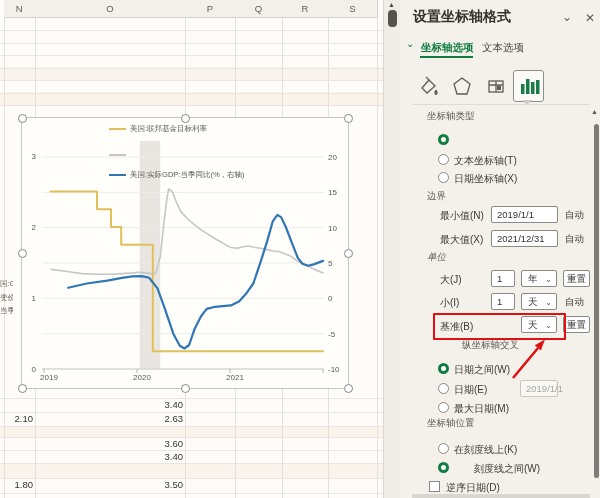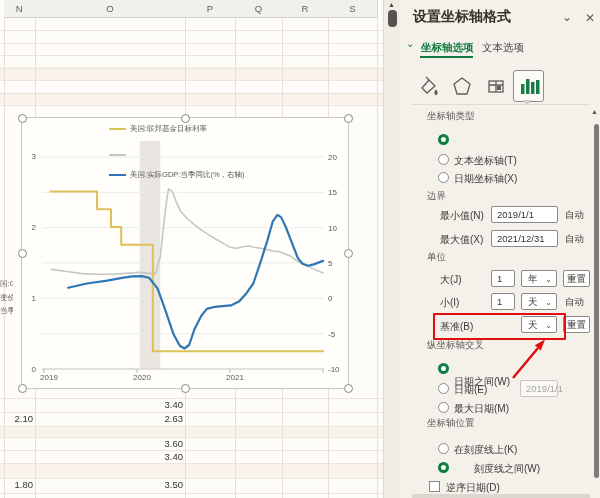--- a/index.html
+++ b/index.html
@@ -231,21 +231,21 @@
     <div class="abs lbl" style="left:54px;top:172px;">日期坐标轴(X)</div>
 
     <div class="abs sec" style="top:190px;">边界</div>
     <div class="abs lbl" style="top:209px;">最小值(N)</div>
     <div class="abs inp" style="left:91px;top:206px;width:67px;">2019/1/1</div>
     <div class="abs autotx" style="left:165px;top:209px;">自动</div>
     <div class="abs lbl" style="top:233px;">最大值(X)</div>
     <div class="abs inp" style="left:91px;top:230px;width:67px;">2021/12/31</div>
     <div class="abs autotx" style="left:165px;top:233px;">自动</div>
 
-    <div class="abs sec" style="top:251px;">单位</div>
+    <div class="abs sec" style="top:251px;font-style:italic;">单位</div>
     <div class="abs lbl" style="top:273px;">大(J)</div>
     <div class="abs inp" style="left:91px;top:270px;width:24px;">1</div>
     <div class="abs dd" style="left:121px;top:270px;width:36px;">
       <span>年</span>
       <span class="ar">⌄</span>
     </div>
     <div class="abs btn" style="left:163px;top:270px;width:27px;">重置</div>
     <div class="abs lbl" style="top:296px;">小(I)</div>
     <div class="abs inp" style="left:91px;top:293px;width:24px;">1</div>
     <div class="abs dd" style="left:121px;top:293px;width:36px;">
@@ -254,23 +254,23 @@
     </div>
     <div class="abs autotx" style="left:165px;top:296px;">自动</div>
     <div class="abs lbl" style="top:320px;">基准(B)</div>
     <div class="abs dd" style="left:121px;top:316px;width:36px;">
       <span>天</span>
       <span class="ar">⌄</span>
     </div>
     <div class="abs btn" style="left:163px;top:316px;width:27px;">重置</div>
     <div class="abs redbox" style="left:33px;top:313px;width:129px;height:23px;"></div>
 
-    <div class="abs sec" style="top:339px;">纵坐标轴交叉</div>
+    <div class="abs sec" style="top:339px;margin-left:35px;">纵坐标轴交叉</div>
     <div class="abs radio on" style="left:38px;top:363px;"></div>
-    <div class="abs lbl" style="left:54px;top:363px;margin-top:12px;">日期之间(W)</div>
+    <div class="abs lbl" style="left:54px;top:363px;">日期之间(W)</div>
     <div class="abs radio" style="left:38px;top:383px;"></div>
     <div class="abs lbl" style="left:54px;top:383px;">日期(E)</div>
     <div class="abs inp dis" style="left:120px;top:380px;width:38px;">2019/1/1</div>
     <div class="abs radio" style="left:38px;top:402px;"></div>
     <div class="abs lbl" style="left:54px;top:402px;">最大日期(M)</div>
 
     <div class="abs sec" style="top:417px;">坐标轴位置</div>
     <div class="abs radio" style="left:38px;top:443px;"></div>
     <div class="abs lbl" style="left:54px;top:443px;">在刻度线上(K)</div>
     <div class="abs radio on" style="left:38px;top:462px;"></div>

